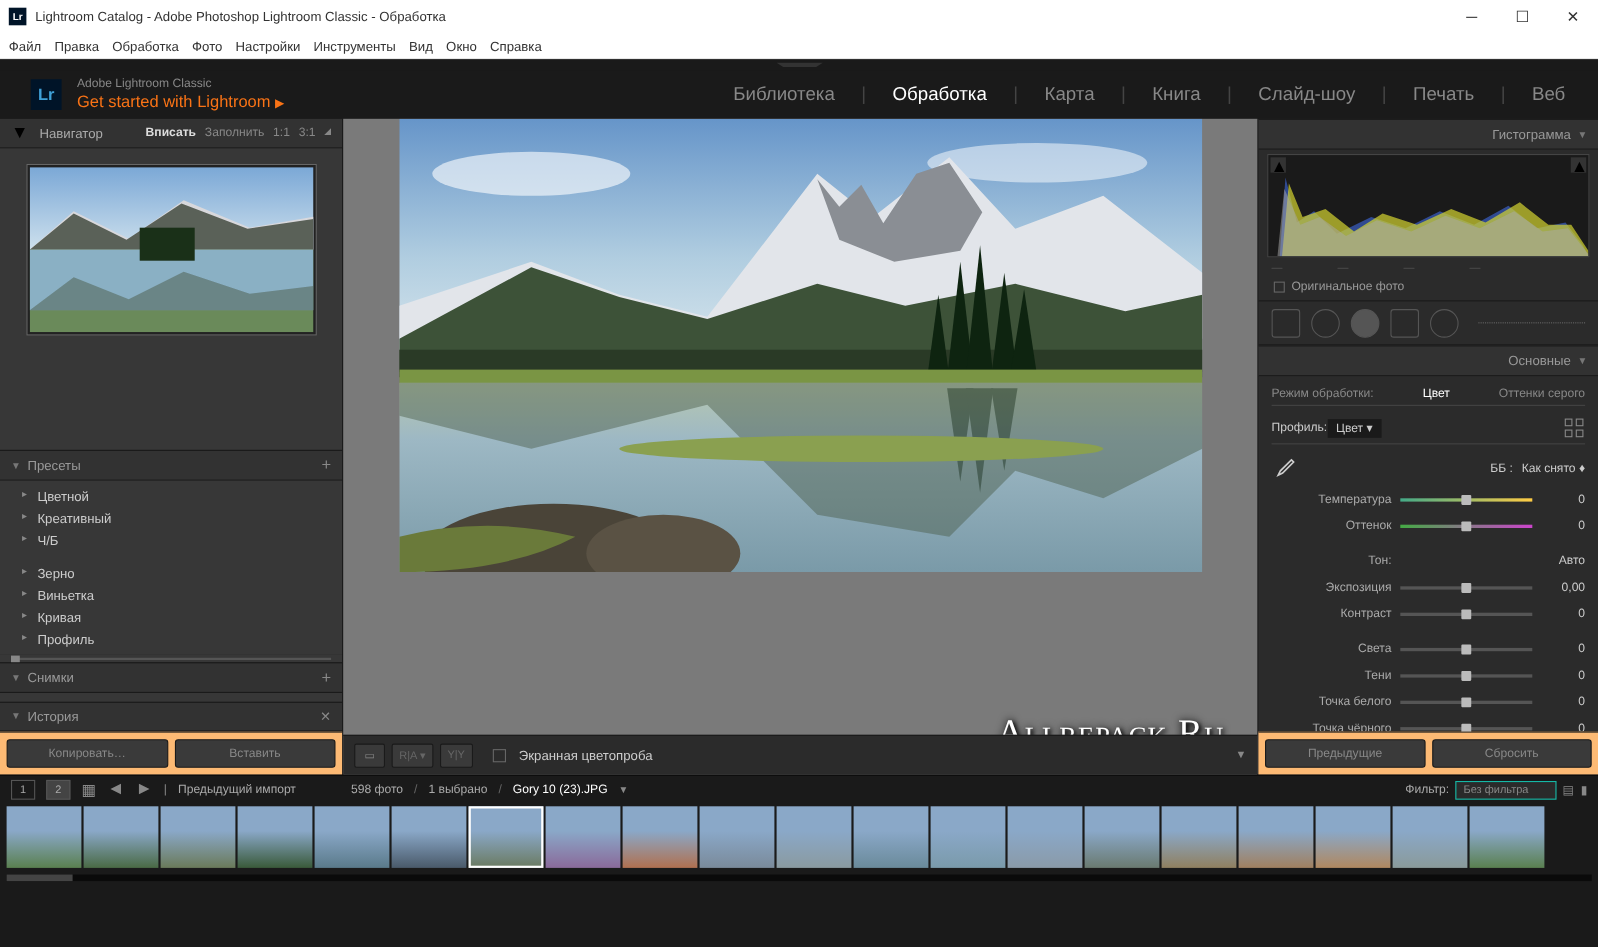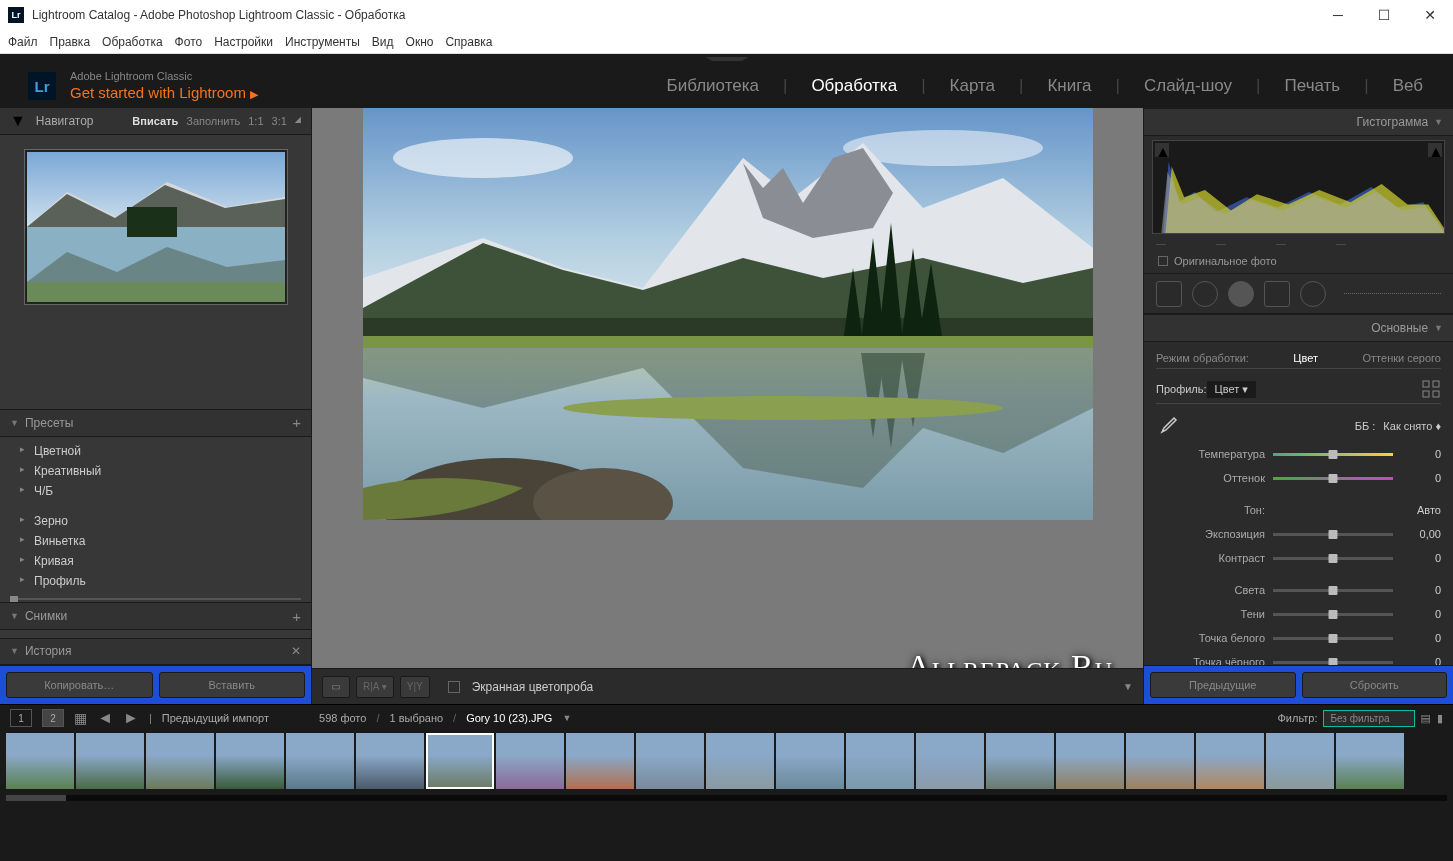--- a/index.html
+++ b/index.html
@@ -40,21 +40,21 @@
 .navimg{padding:14px;background:#373737;height:280px;display:flex;align-items:flex-start;justify-content:center}
 .thumb-frame{border:1px solid #666;padding:2px;background:#222}
 .thumb-frame svg{display:block}
 .preset-body{background:#373737;padding:4px 0;color:#ccc;font-size:12px}
 .preset-item{padding:3px 10px 3px 34px;position:relative}
 .preset-item::before{content:"▸";position:absolute;left:20px;color:#888;font-size:9px}
 .preset-gap{height:10px}
 .slider-thin{height:8px;background:#373737;padding:0 10px}
 .slider-thin .track{height:2px;background:#555;position:relative;margin-top:3px}
 .slider-thin .knob{position:absolute;width:8px;height:6px;background:#888;top:-2px;left:0}
-.btnrow{display:flex;gap:6px;padding:6px;background:#1d4ed8;border-top:1px solid #1a1a1a}
+.btnrow{display:flex;gap:6px;padding:6px;background:#fdba74;border-top:1px solid #1a1a1a}
 .softbtn{flex:1;background:#3a3a3a;border:1px solid #1a1a1a;height:26px;display:flex;align-items:center;justify-content:center;color:#888;font-size:11px;border-radius:3px}
 .mainimg{width:730px;height:412px;position:relative}
 .watermark{position:absolute;bottom:18px;right:30px;color:#fff;font-family:"Times New Roman",serif;font-size:34px;text-shadow:2px 2px 4px #000,0 0 8px #000;font-variant:small-caps;letter-spacing:1px}
 .toolbar-bottom{height:36px;background:#2b2b2b;display:flex;align-items:center;padding:0 10px;gap:6px;border-top:1px solid #1a1a1a}
 .toolbtn{height:22px;background:#3a3a3a;border:1px solid #1a1a1a;display:flex;align-items:center;justify-content:center;color:#888;font-size:10px;border-radius:2px;padding:0 6px}
 .toolbtn.icon{width:28px}
 .checkbox{width:12px;height:12px;border:1px solid #666;margin:0 6px 0 12px}
 .histogram{height:94px;background:#1a1a1a;margin:4px 8px;position:relative;border:1px solid #444}
 .hist-corner{position:absolute;width:14px;height:14px;background:#333;top:2px}
 .hist-corner.l{left:2px}.hist-corner.r{right:2px}

